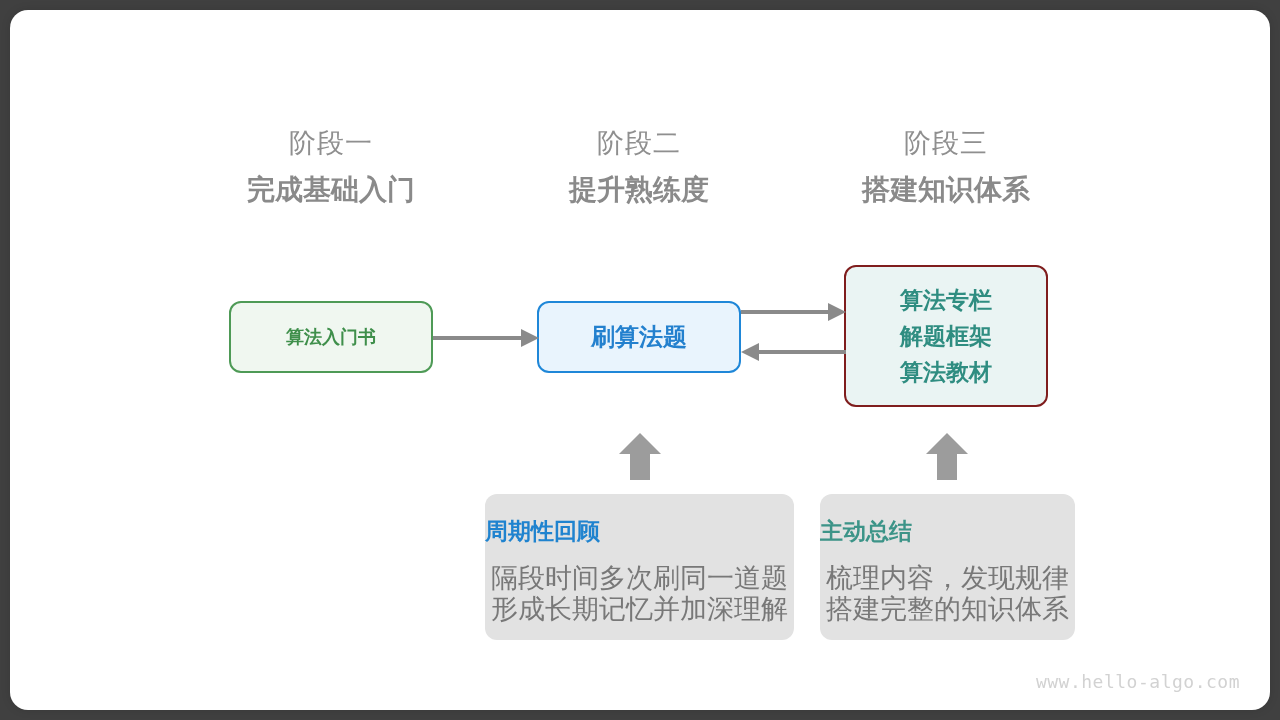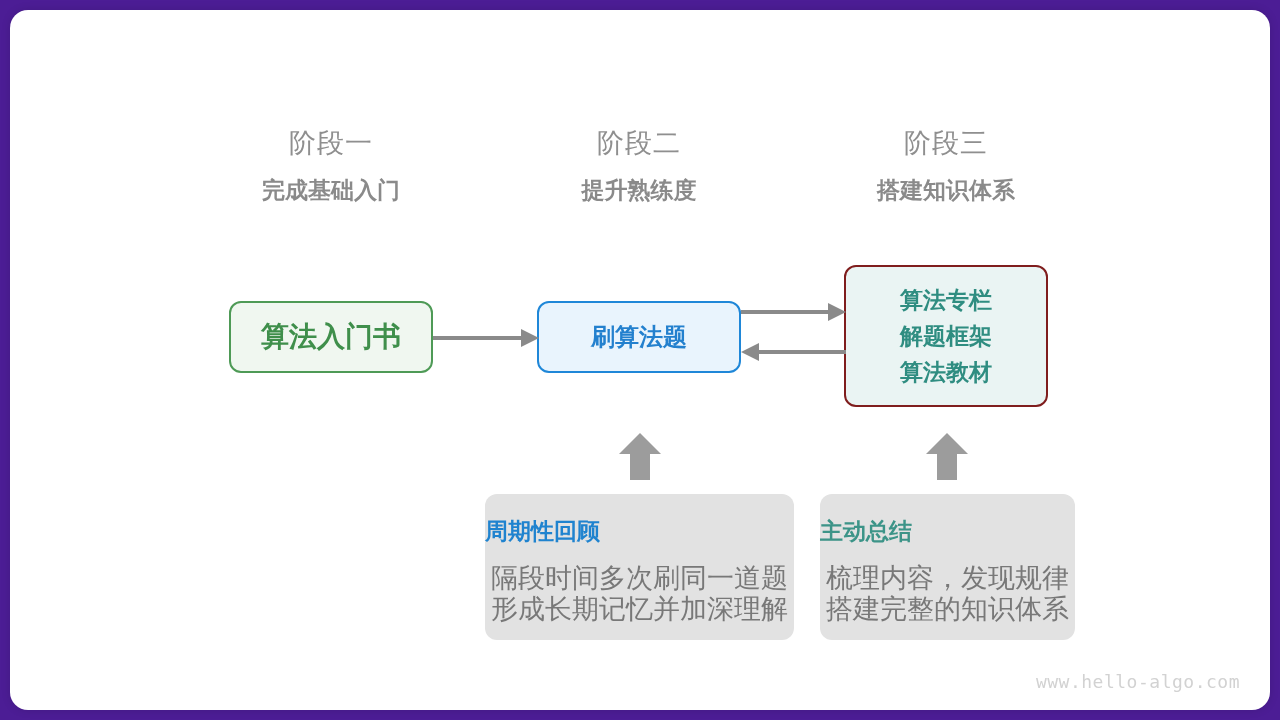--- a/index.html
+++ b/index.html
@@ -8,21 +8,21 @@
     width: 1280px;
     height: 720px;
     background: #ffffff;
     font-family: "Liberation Sans", "DejaVu Sans", sans-serif;
     overflow: hidden;
   }
   #canvas {
     position: relative;
     width: 1280px;
     height: 720px;
-    background: #4c1d95;
+    background: #404040;
   }
   
   #card {
     position: absolute;
     left: 10px;
     top: 10px;
     width: 1260px;
     height: 700px;
     background: #ffffff;
     border-radius: 18px;
@@ -34,21 +34,21 @@
     width: 240px;
   }
   .stage-num {
     font-size: 27px;
     color: #8f8f8f;
     letter-spacing: 1px;
     line-height: 34px;
     white-space: nowrap;
   }
   .stage-title {
-    font-size: 23px;
+    font-size: 28px;
     font-weight: bold;
     color: #8a8a8a;
     line-height: 30px;
     margin-top: 15px;
     white-space: nowrap;
   }
 
   .node {
     position: absolute;
     box-sizing: border-box;
@@ -56,21 +56,21 @@
     display: flex;
     flex-direction: column;
     align-items: center;
     justify-content: center;
     font-weight: bold;
   }
   .node-green {
     border: 2px solid #4e9a56;
     background: #f0f7f0;
     color: #3f8f4b;
-    font-size: 28px;
+    font-size: 18px;
   }
   .node-blue {
     border: 2px solid #1f87d8;
     background: #e9f4fd;
     color: #2380ce;
     font-size: 24px;
   }
   .node-teal {
     border: 2px solid #7f1d1d;
     background: #eaf4f3;

